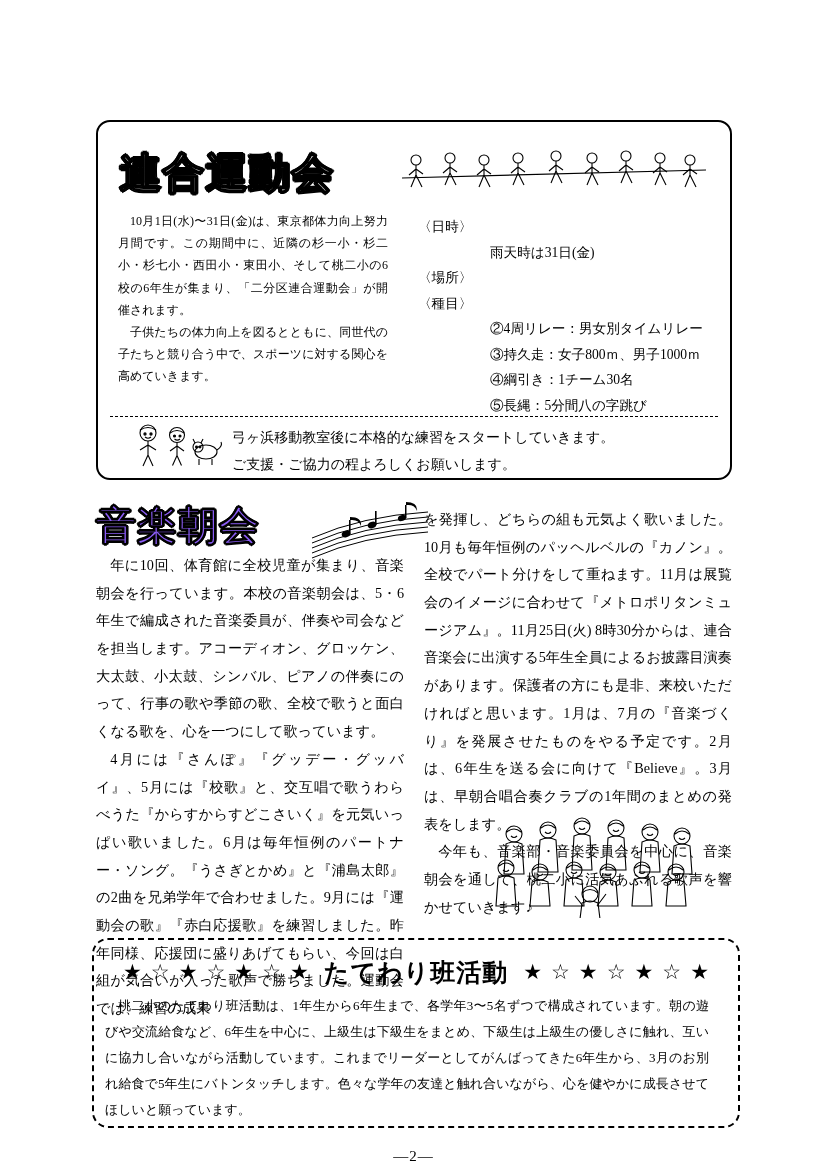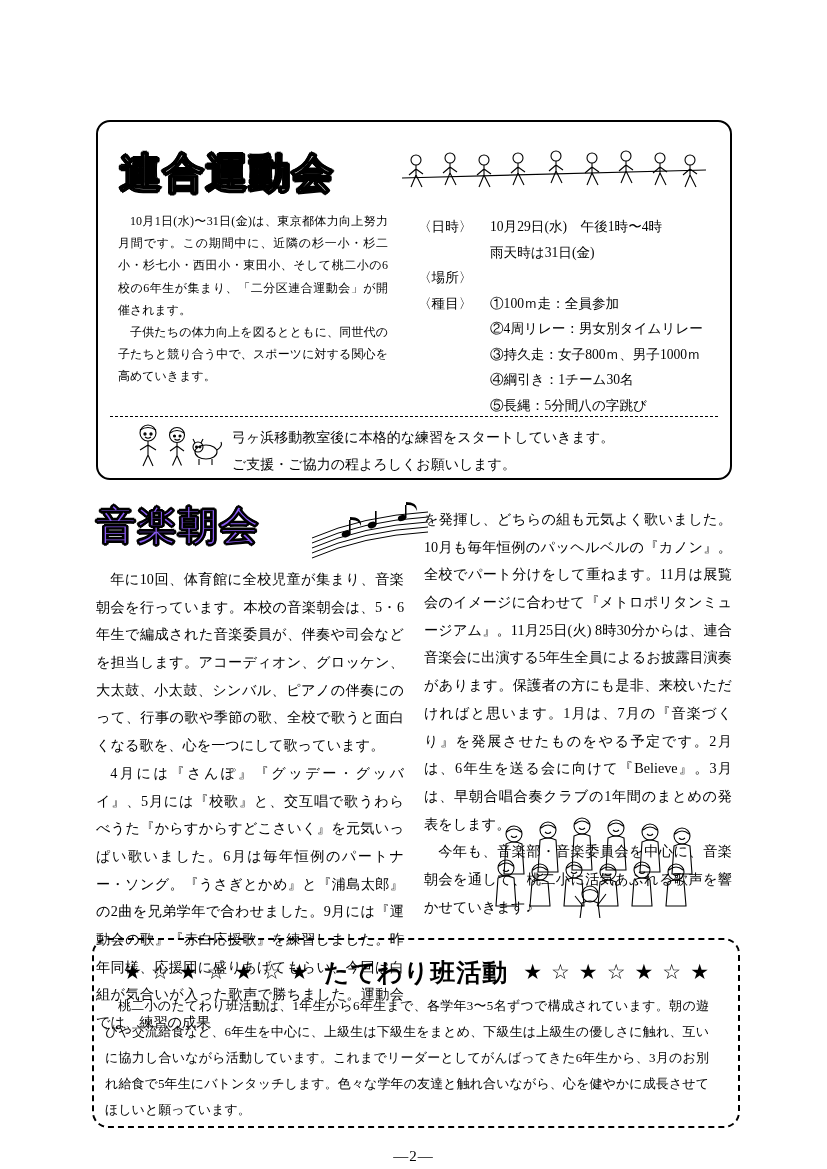--- a/index.html
+++ b/index.html
@@ -119,21 +119,21 @@
   .staff-art {
     position: absolute;
     left: 310px;
     top: 470px;
     width: 120px;
     height: 62px;
   }
   .music-col-left {
     position: absolute;
     left: 96px;
-    top: 538px;
+    top: 524px;
     width: 308px;
     font-size: 14.2px;
     line-height: 1.95;
     text-align: justify;
   }
   .music-col-right {
     position: absolute;
     left: 424px;
     top: 478px;
     width: 308px;
@@ -254,32 +254,30 @@
   </svg>
 
   <div class="sports-left">
     <p>10月1日(水)〜31日(金)は、東京都体力向上努力月間です。この期間中に、近隣の杉一小・杉二小・杉七小・西田小・東田小、そして桃二小の6校の6年生が集まり、「二分区連合運動会」が開催されます。</p>
     <p>子供たちの体力向上を図るとともに、同世代の子たちと競り合う中で、スポーツに対する関心を高めていきます。</p>
   </div>
 
   <div class="sports-right">
     <div class="dl-row">
       <span class="dl-term">〈日時〉</span>
-      <span class="dl-desc">10月29日(水)　午後1時〜4時</span>
     </div>
     <div class="dl-row">
       <span class="dl-term"></span>
       <span class="dl-desc">雨天時は31日(金)</span>
     </div>
     <div class="dl-row">
       <span class="dl-term">〈場所〉</span>
     </div>
     <div class="dl-row">
       <span class="dl-term">〈種目〉</span>
-      <span class="dl-desc">①100ｍ走：全員参加</span>
     </div>
     <div class="dl-sub">②4周リレー：男女別タイムリレー</div>
     <div class="dl-sub">③持久走：女子800ｍ、男子1000ｍ</div>
     <div class="dl-sub">④綱引き：1チーム30名</div>
     <div class="dl-sub">⑤長縄：5分間八の字跳び</div>
   </div>
 
   <div class="sports-divider"></div>
 
   <svg class="kids-art" viewBox="0 0 92 50">

